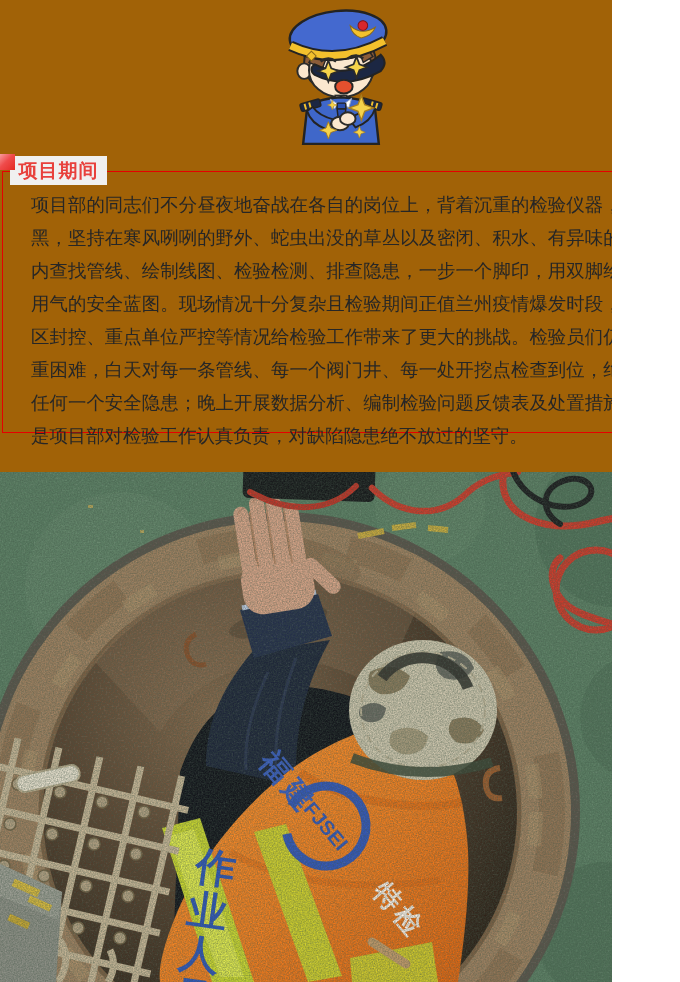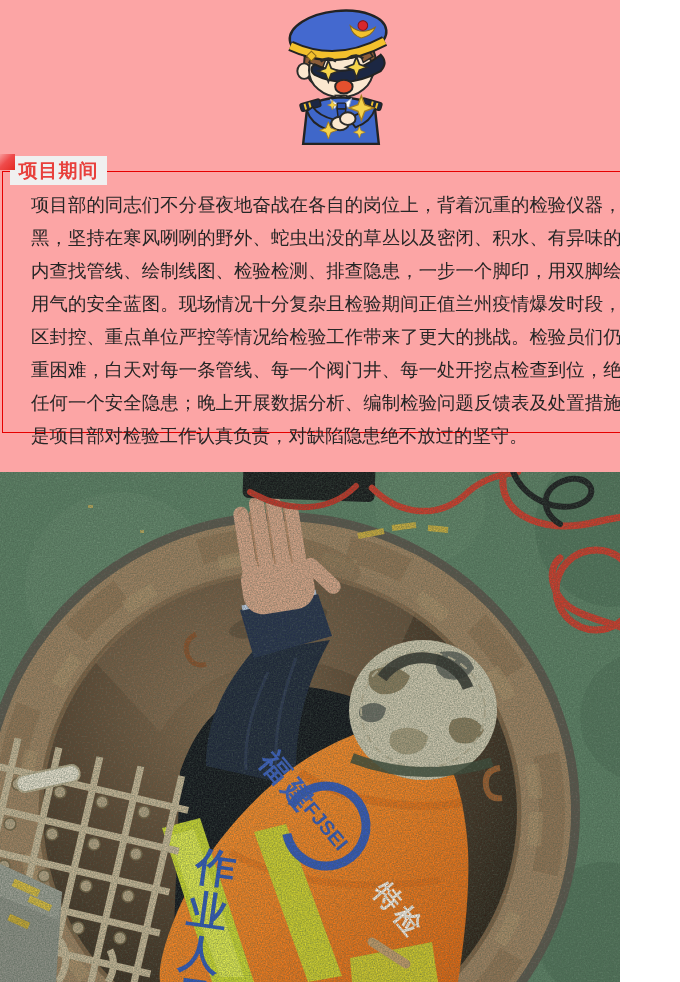--- a/index.html
+++ b/index.html
@@ -1,17 +1,17 @@
 <!DOCTYPE html>
 <html><head>
 <meta charset="utf-8">
 <style>
   html,body{margin:0;padding:0;background:#ffffff;}
-  .page{position:relative;width:612px;height:982px;background:#fca5a5;overflow:hidden;
-        font-family:"Liberation Sans",sans-serif;padding-left:8px;}
+  .page{position:relative;width:612px;height:982px;background:#a16207;overflow:hidden;
+        font-family:"Liberation Sans",sans-serif;}
   .mascot-wrap{position:absolute;left:276px;top:4px;width:128px;height:142px;}
   .corner-sq{position:absolute;left:0;top:154px;width:15px;height:16px;z-index:3;
              background:linear-gradient(135deg,#f89b9b 0%,#ef4b4b 45%,#e32a22 100%);}
   .info-box{position:absolute;left:2px;top:171px;width:669px;height:262px;
             border:1.5px solid #e60000;box-sizing:border-box;z-index:1;}
   .section-label{position:absolute;left:10px;top:156px;width:97px;height:29px;z-index:2;
                  background:#f0f0f0;color:#e8403c;font-weight:bold;font-size:19px;
                  line-height:29px;text-align:center;letter-spacing:1px;}
   .para{position:absolute;left:19px;top:176px;width:646px;margin:12px;z-index:2;
         font-size:18.4px;line-height:33px;color:#262626;text-align:justify;

